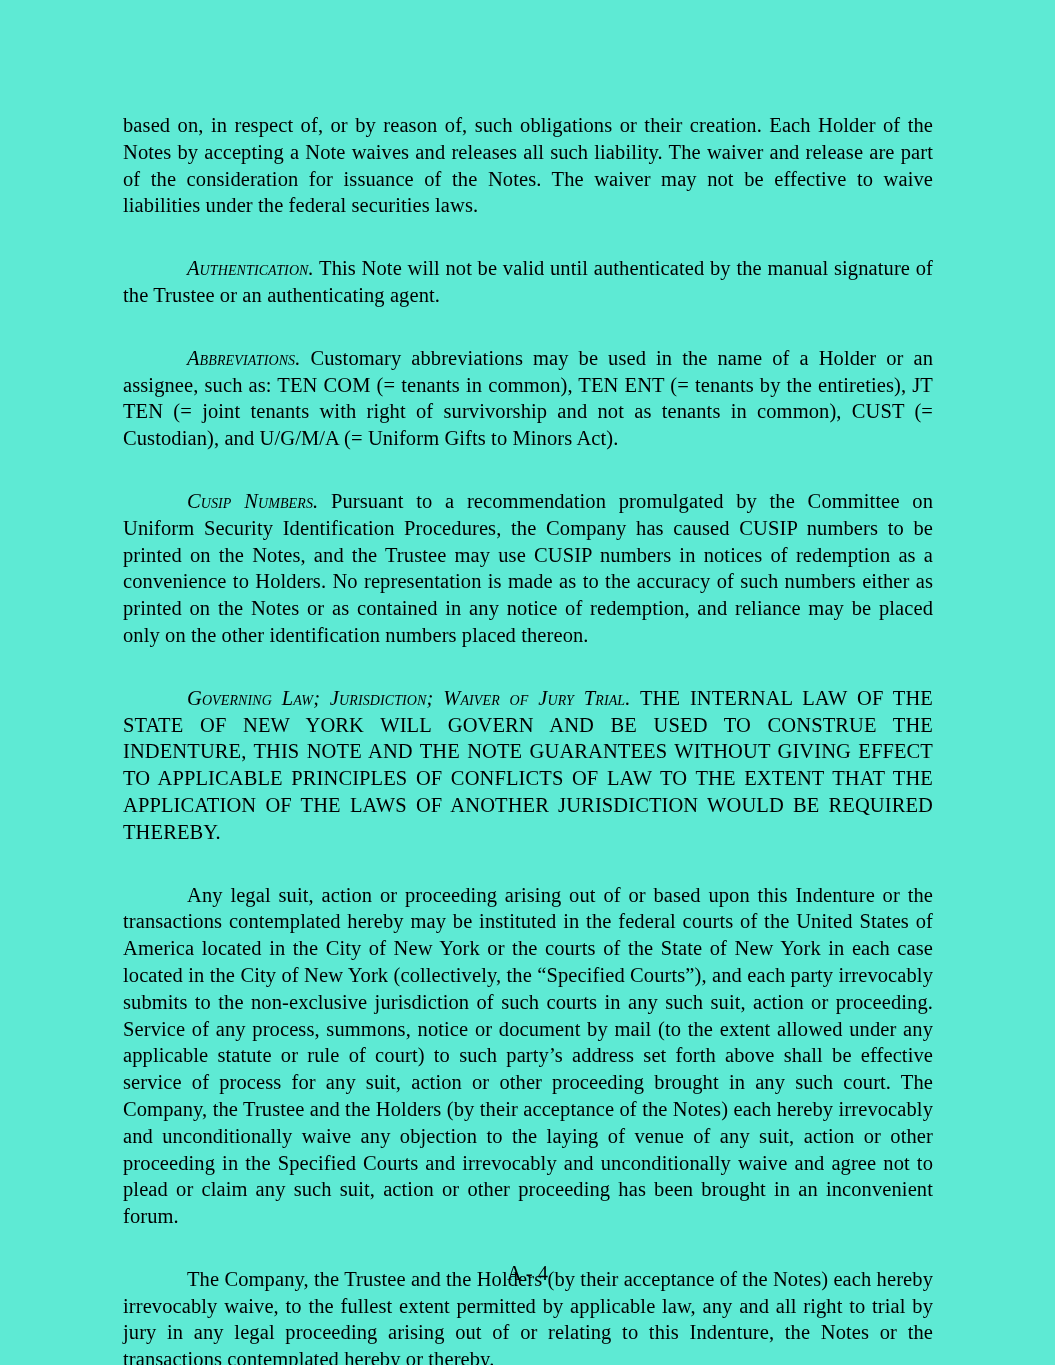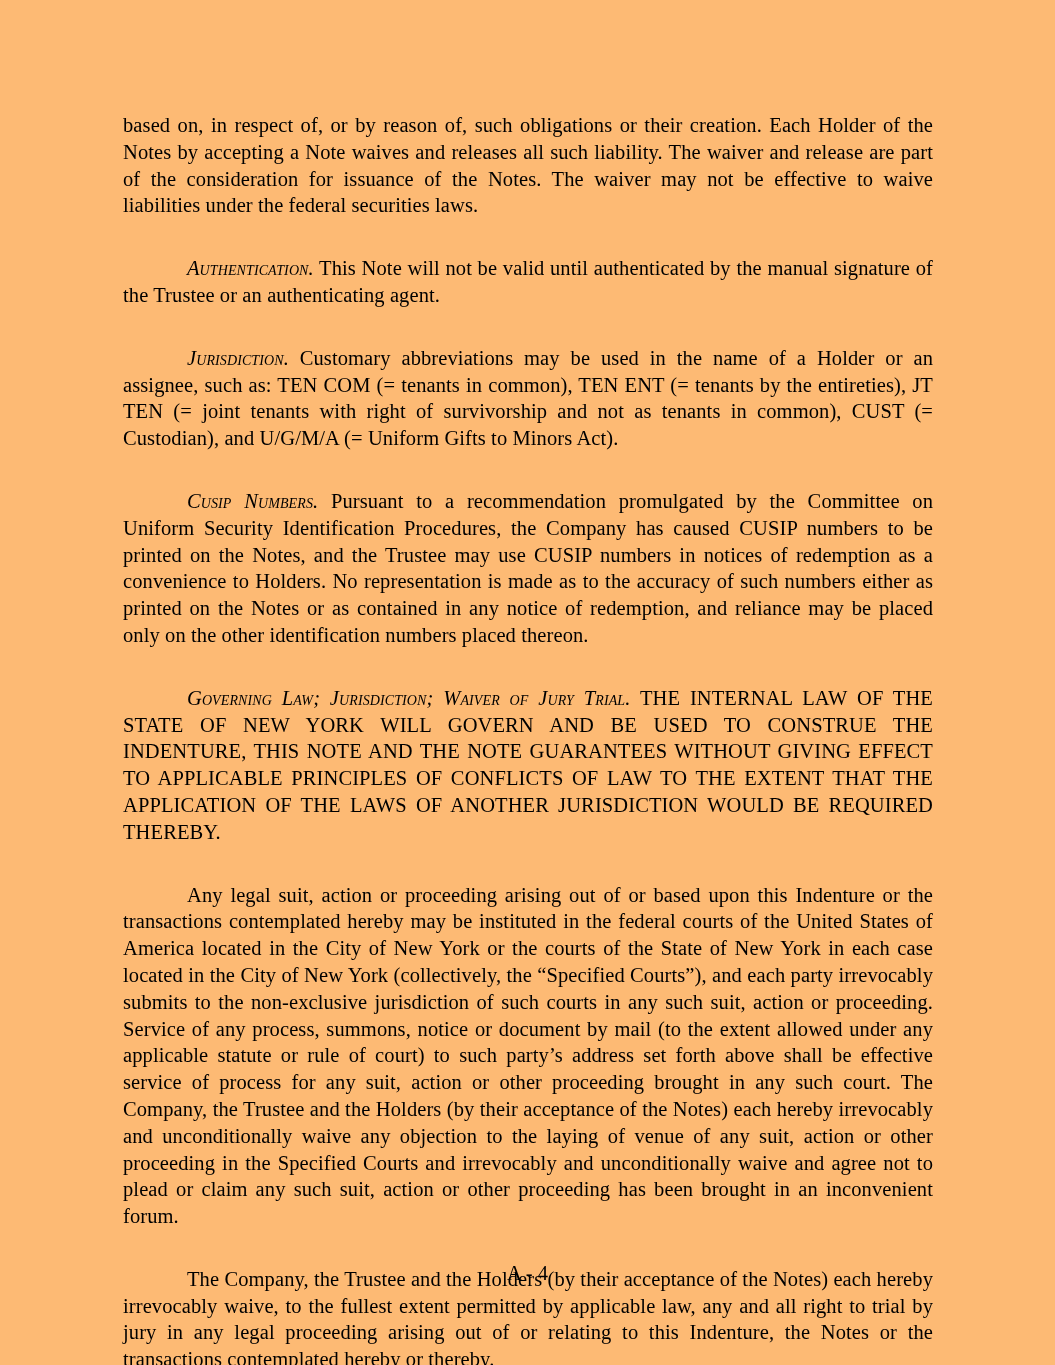--- a/index.html
+++ b/index.html
@@ -1,20 +1,20 @@
 <!DOCTYPE html>
 <html><head>
 <meta charset="utf-8">
 <style>
   html, body { margin: 0; padding: 0; background: #ffffff; }
   .page {
     position: relative;
     width: 1055px;
     height: 1365px;
-    background: #fdba74;
+    background: #5eead4;
     color: #000000;
     font-family: "Liberation Serif", serif;
     overflow: hidden;
   }
   .content {
     position: absolute;
     left: 123px;
     top: 112px;
     width: 810px;
   }
@@ -44,21 +44,21 @@
 </head>
 <body>
 
 <div class="page">
   <div class="content">
 
     <p><span>based on, in respect of, or by reason of, such obligations or their creation. Each Holder of the Notes by accepting a Note waives and releases all such liability. The waiver and release are part of the consideration for issuance of the Notes. The waiver may not be effective to waive liabilities under the federal securities laws.</span></p>
 
     <p class="indent"><span class="lead">Authentication.</span><span> This Note will not be valid until authenticated by the manual signature of the Trustee or an authenticating agent.</span></p>
 
-    <p class="indent"><span class="lead">Jurisdiction.</span><span> Customary abbreviations may be used in the name of a Holder or an assignee, such as: TEN COM (= tenants in common), TEN ENT (= tenants by the entireties), JT TEN (= joint tenants with right of survivorship and not as tenants in common), CUST (= Custodian), and U/G/M/A (= Uniform Gifts to Minors Act).</span></p>
+    <p class="indent"><span class="lead">Abbreviations.</span><span> Customary abbreviations may be used in the name of a Holder or an assignee, such as: TEN COM (= tenants in common), TEN ENT (= tenants by the entireties), JT TEN (= joint tenants with right of survivorship and not as tenants in common), CUST (= Custodian), and U/G/M/A (= Uniform Gifts to Minors Act).</span></p>
 
     <p class="indent"><span class="lead">Cusip Numbers.</span><span> Pursuant to a recommendation promulgated by the Committee on Uniform Security Identification Procedures, the Company has caused CUSIP numbers to be printed on the Notes, and the Trustee may use CUSIP numbers in notices of redemption as a convenience to Holders. No representation is made as to the accuracy of such numbers either as printed on the Notes or as contained in any notice of redemption, and reliance may be placed only on the other identification numbers placed thereon.</span></p>
 
     <p class="indent"><span class="lead">Governing Law; Jurisdiction; Waiver of Jury Trial.</span><span> THE INTERNAL LAW OF THE STATE OF NEW YORK WILL GOVERN AND BE USED TO CONSTRUE THE INDENTURE, THIS NOTE AND THE NOTE GUARANTEES WITHOUT GIVING EFFECT TO APPLICABLE PRINCIPLES OF CONFLICTS OF LAW TO THE EXTENT THAT THE APPLICATION OF THE LAWS OF ANOTHER JURISDICTION WOULD BE REQUIRED THEREBY.</span></p>
 
     <p class="indent"><span>Any legal suit, action or proceeding arising out of or based upon this Indenture or the transactions contemplated hereby may be instituted in the federal courts of the United States of America located in the City of New York or the courts of the State of New York in each case located in the City of New York (collectively, the “Specified Courts”), and each party irrevocably submits to the non-exclusive jurisdiction of such courts in any such suit, action or proceeding. Service of any process, summons, notice or document by mail (to the extent allowed under any applicable statute or rule of court) to such party’s address set forth above shall be effective service of process for any suit, action or other proceeding brought in any such court. The Company, the Trustee and the Holders (by their acceptance of the Notes) each hereby irrevocably and unconditionally waive any objection to the laying of venue of any suit, action or other proceeding in the Specified Courts and irrevocably and unconditionally waive and agree not to plead or claim any such suit, action or other proceeding has been brought in an inconvenient forum.</span></p>
 
     <p class="indent"><span>The Company, the Trustee and the Holders (by their acceptance of the Notes) each hereby irrevocably waive, to the fullest extent permitted by applicable law, any and all right to trial by jury in any legal proceeding arising out of or relating to this Indenture, the Notes or the transactions contemplated hereby or thereby.</span></p>
 
 

